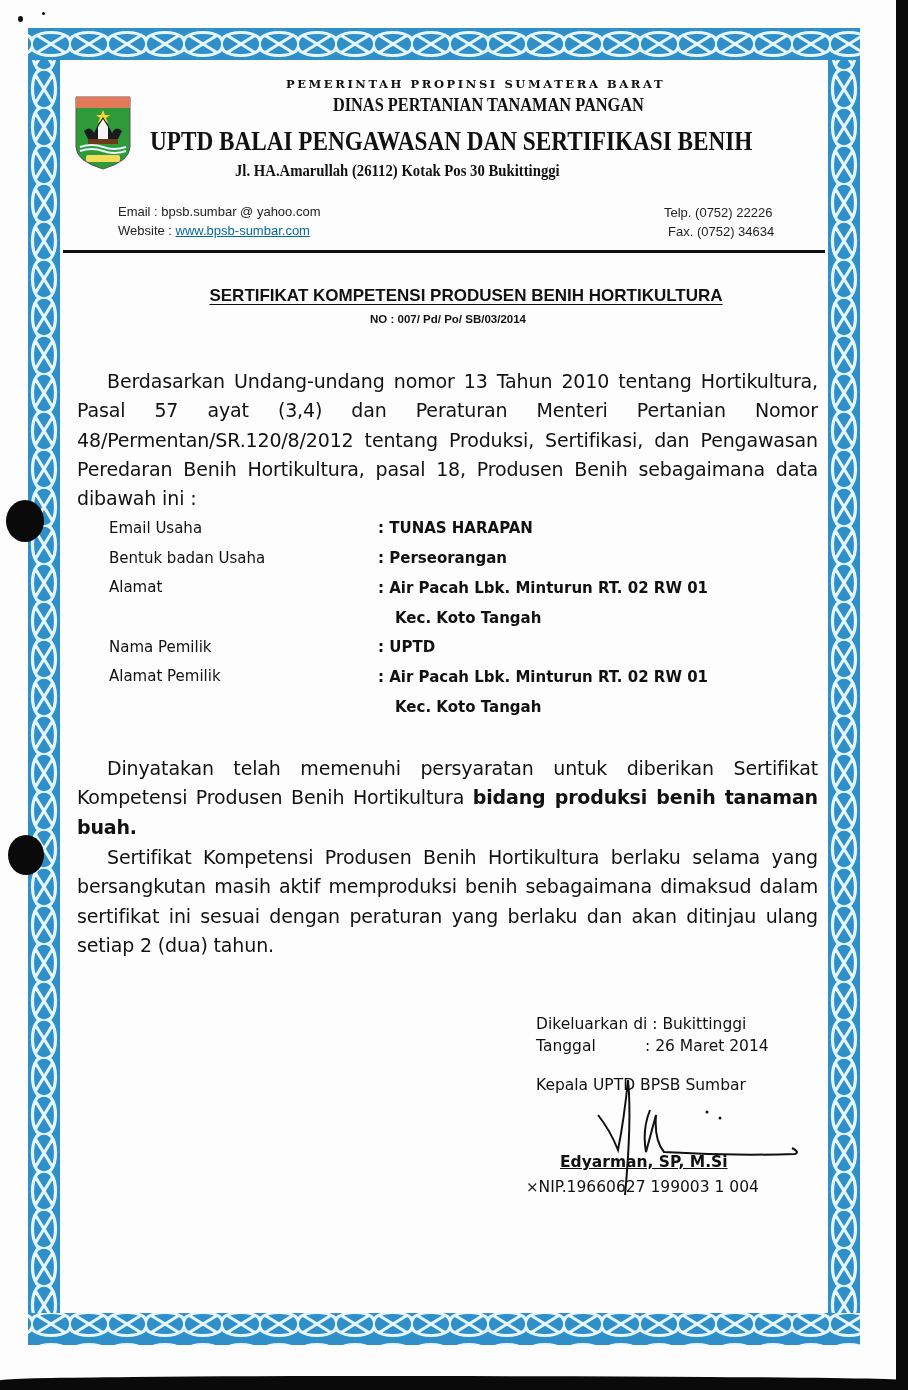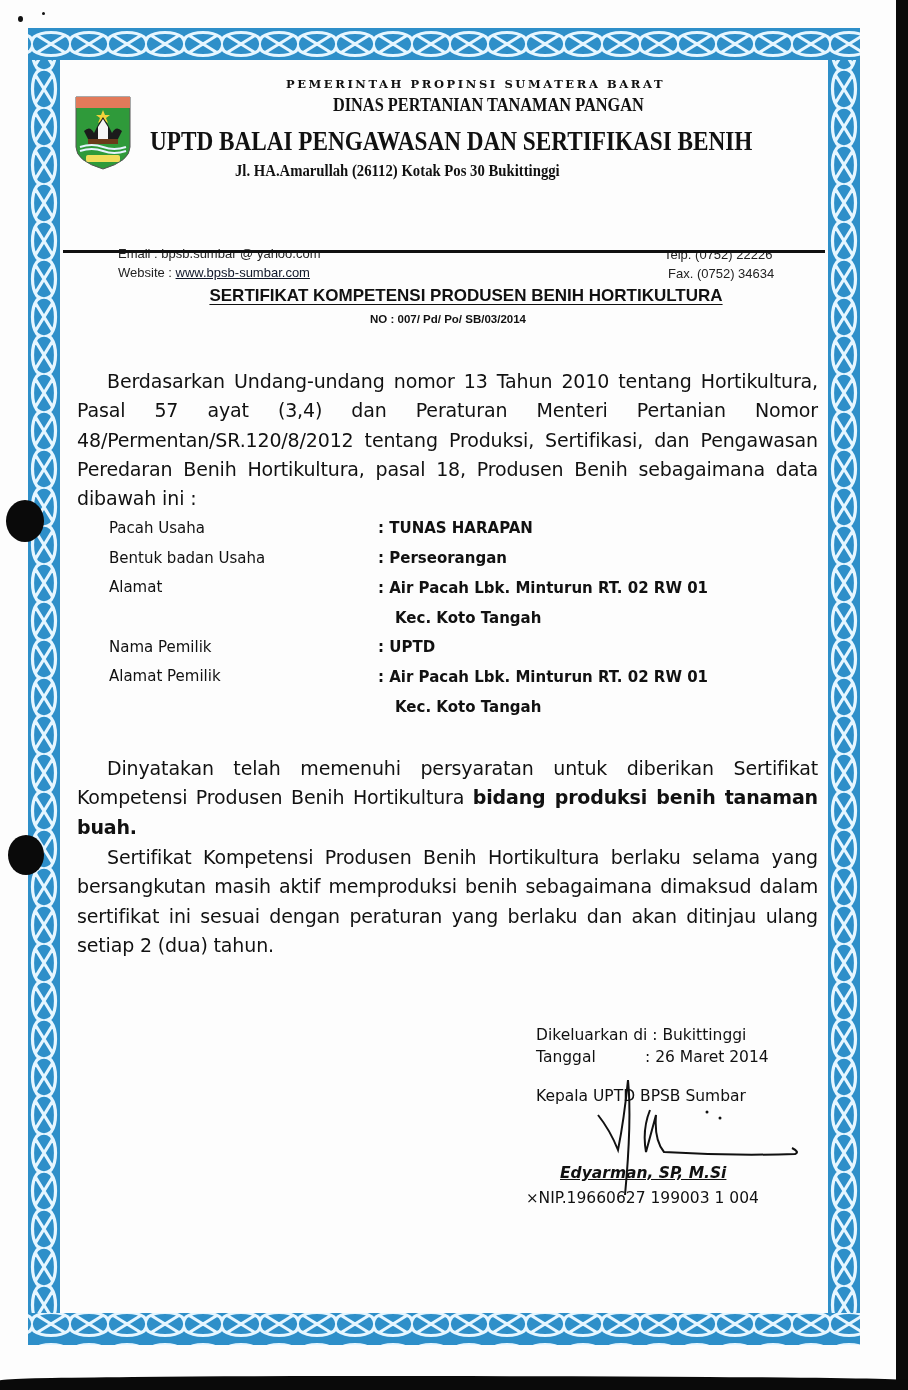--- a/index.html
+++ b/index.html
@@ -19,39 +19,39 @@
 
   .hdr1 { position:absolute; left:0; width:908px; top:77px; text-align:center; padding-left:43px; box-sizing:border-box;
           font-family:"DejaVu Serif", serif; font-size:11.5px; letter-spacing:2.6px; font-weight:bold; }
   .hdr2 { position:absolute; left:0; width:908px; top:94px; text-align:center; padding-left:80px; box-sizing:border-box;
           font-family:"Liberation Serif", serif; font-size:19px; font-weight:bold; transform:scaleX(0.86); }
   .hdr3 { position:absolute; left:150px; top:126px; font-family:"Liberation Serif", serif; font-size:27px; font-weight:bold;
           white-space:nowrap; transform-origin:left top; transform:scaleX(0.86); }
   .hdr4 { position:absolute; left:235px; top:162px; font-family:"Liberation Serif", serif; font-size:16px; font-weight:bold;
           white-space:nowrap; transform-origin:left top; transform:scaleX(0.92); }
 
-  .contact { position:absolute; font-family:"Liberation Sans", sans-serif; font-size:13px; white-space:nowrap; color:#222;margin-top:42px; }
-  .contact a { color:#0f172a; text-decoration:underline; }
+  .contact { position:absolute; font-family:"Liberation Sans", sans-serif; font-size:13px; white-space:nowrap; color:#222; }
+  .contact a { color:#0369a1; text-decoration:underline; }
   .rule { position:absolute; left:63px; width:762px; top:250px; height:3px; background:#111; }
 
   .title { position:absolute; left:0; width:908px; text-align:center; top:286px; font-family:"Liberation Sans", sans-serif;
            font-size:17px; font-weight:bold; }
   .title span { text-decoration:underline; text-underline-offset:3px;margin-left:24px; }
   .cert-no { position:absolute; left:0; width:896px; text-align:center; top:313px; font-family:"Liberation Sans", sans-serif;
              font-size:11.5px; font-weight:bold; }
 
   .para { position:absolute; left:77px; width:741px; font-size:19px; line-height:29.3px; text-align:justify;
           text-align-last:left; font-family:"DejaVu Sans", sans-serif; letter-spacing:-0.15px; }
   .indent { display:inline-block; width:30px; }
 
   .data-row { position:absolute; left:109px; font-size:15px; white-space:nowrap; }
   .data-val { position:absolute; left:378px; font-size:15px; font-weight:bold; white-space:nowrap; }
 
-  .sig { position:absolute; font-family:"DejaVu Sans", sans-serif; font-size:15.5px; white-space:nowrap;margin-top:11px; }
-  .sig-name { font-weight:bold; text-decoration:underline;font-style:italic; }
+  .sig { position:absolute; font-family:"DejaVu Sans", sans-serif; font-size:15.5px; white-space:nowrap; }
+  .sig-name { font-weight:bold; text-decoration:underline; }
 </style>
 </head>
 <body>
 
 <div class="edge-right"></div>
 <div class="edge-bottom"></div>
 <div class="speck" style="left:18px;top:16px;width:5px;height:6px;"></div>
 <div class="speck" style="left:42px;top:12px;width:3px;height:3px;"></div>
 
 <div class="frame">
@@ -98,21 +98,21 @@
 </div>
 <div class="contact" style="left:664px;top:205px;">Telp. (0752) 22226</div>
 <div class="contact" style="left:668px;top:224px;">Fax. (0752) 34634</div>
 <div class="rule"></div>
 
 <div class="title"><span>SERTIFIKAT KOMPETENSI PRODUSEN BENIH HORTIKULTURA</span></div>
 <div class="cert-no">NO : 007/ Pd/ Po/ SB/03/2014</div>
 
 <div class="para" style="top:367px;"><span class="indent"></span><span>Berdasarkan Undang-undang nomor 13 Tahun 2010 tentang Hortikultura, Pasal 57 ayat (3,4) dan Peraturan Menteri Pertanian Nomor 48/Permentan/SR.120/8/2012 tentang Produksi, Sertifikasi, dan Pengawasan Peredaran Benih Hortikultura, pasal 18, Produsen Benih sebagaimana data dibawah ini :</span></div>
 
-<div class="data-row" style="top:519px;">Pacah Usaha</div>
+<div class="data-row" style="top:519px;">Email Usaha</div>
 <div class="data-val" style="top:519px;">: TUNAS HARAPAN</div>
 
 <div class="data-row" style="top:549px;">Bentuk badan Usaha</div>
 <div class="data-val" style="top:549px;">: Perseorangan</div>
 
 <div class="data-row" style="top:578px;">Alamat</div>
 <div class="data-val" style="top:579px;">: Air Pacah Lbk. Minturun RT. 02 RW 01</div>
 <div class="data-val" style="top:609px;left:395px;">Kec. Koto Tangah</div>
 
 <div class="data-row" style="top:638px;">Nama Pemilik</div>

